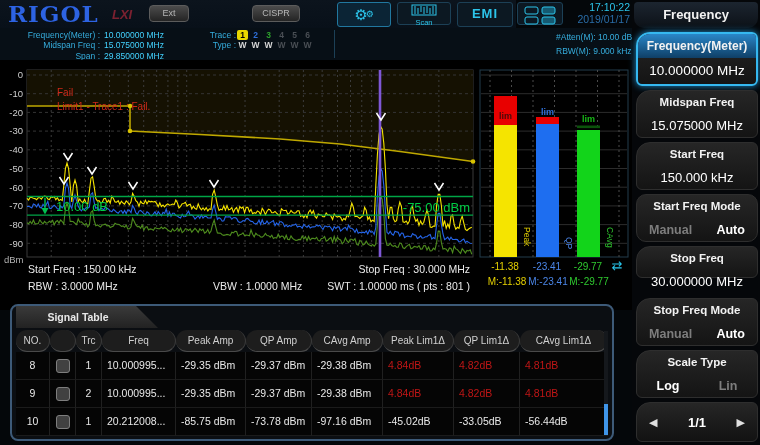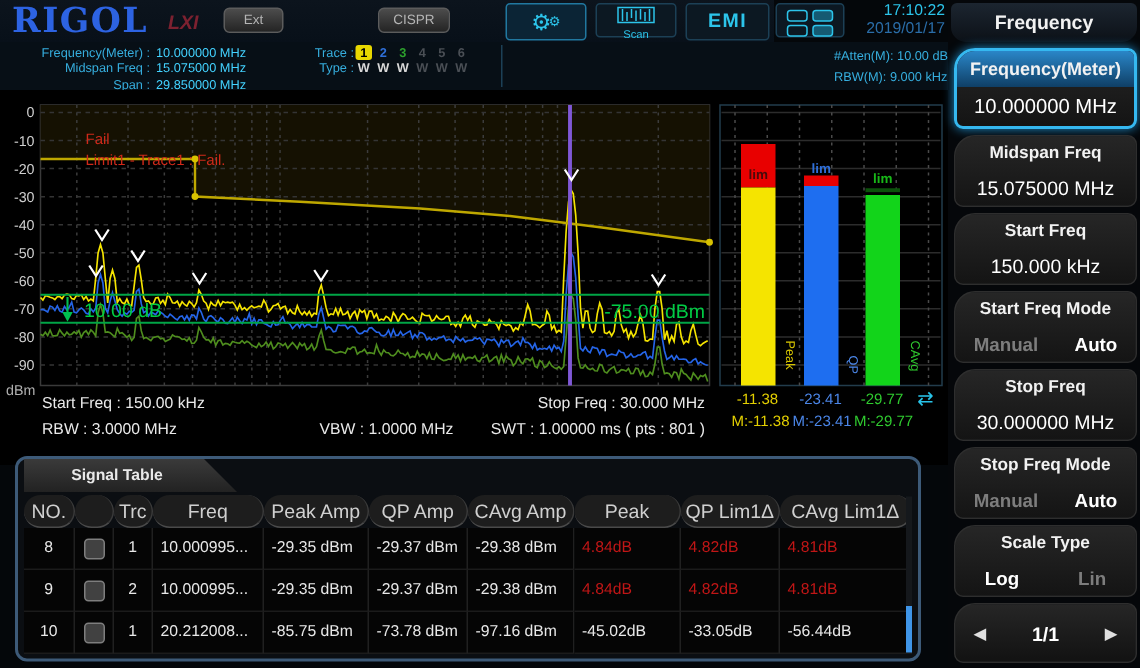--- a/index.html
+++ b/index.html
@@ -46,21 +46,21 @@
   .ft{position:absolute;color:#eaeaea;font-size:10.5px;white-space:nowrap;}
   .bval{position:absolute;text-align:center;font-size:10px;white-space:nowrap;}
   
   #stp{left:10px;top:304px;width:604px;height:137px;border:2px solid #3d5a78;
     border-radius:8px;background:#0b0e12;box-sizing:border-box;}
   #sttab{left:16px;top:306px;width:142px;height:22px;background:linear-gradient(#3a3a3a,#222);
     clip-path:polygon(0 0,120px 0,142px 100%,0 100%);color:#e8e8e8;font-size:10.5px;
     font-weight:bold;text-align:center;line-height:22px;padding-right:18px;box-sizing:border-box;}
   #sgrid{left:16px;top:330px;width:592px;display:grid;
     grid-template-columns:34px 26px 26px 74px 70px 66px 71px 71px 66px 88px;}
-  .hc{background:#1d1d1d;color:#d0d0d0;font-size:13px;height:21px;line-height:21px;
+  .hc{background:#1d1d1d;color:#d0d0d0;font-size:10px;height:21px;line-height:21px;
     border-right:1px solid #3a3a3a;border-bottom:1px solid #4a4a4a;text-align:center;border-radius:11px;}
   .bc{color:#e8e8e8;font-size:10.5px;height:27px;line-height:27px;border-right:1px solid #202020;
     border-bottom:1px solid #1b1b1b;padding-left:5px;white-space:nowrap;overflow:hidden;background:#050505;}
   .bc.c{text-align:center;padding-left:0;}
   .bc.red{color:#c01616;}
   .chk{width:12px;height:12px;border-radius:3px;background:#414141;border:1px solid #7e7e7e;
     margin:7px auto 0 auto;}
   #sbar-track{left:604px;top:331px;width:4px;height:104px;background:#15181c;}
   #sbar-thumb{left:604px;top:404px;width:4px;height:31px;background:#3f95e8;}
   
@@ -322,28 +322,28 @@
   <div class="val">10.000000 MHz</div>
 </div>
 <div class="skey abs" style="top:90px;height:48px;">
   <div class="lab">Midspan Freq</div>
   <div class="val">15.075000 MHz</div>
 </div>
 <div class="skey abs" style="top:142px;height:48px;">
   <div class="lab">Start Freq</div>
   <div class="val">150.000 kHz</div>
 </div>
-<div class="skey abs" style="top:194px;height:48px;">
+<div class="skey abs" style="top:194px;height:48px;border-radius:10px;">
   <div class="lab">Start Freq Mode</div>
   <div class="opts">
     <span class="opt">Manual</span>
     <span class="opt sel">Auto</span>
   </div>
 </div>
-<div class="skey abs" style="top:246px;height:48px;">
+<div class="skey abs" style="top:246px;height:32px;">
   <div class="lab">Stop Freq</div>
   <div class="val">30.000000 MHz</div>
 </div>
 <div class="skey abs" style="top:298px;height:48px;">
   <div class="lab">Stop Freq Mode</div>
   <div class="opts">
     <span class="opt">Manual</span>
     <span class="opt sel">Auto</span>
   </div>
 </div>

